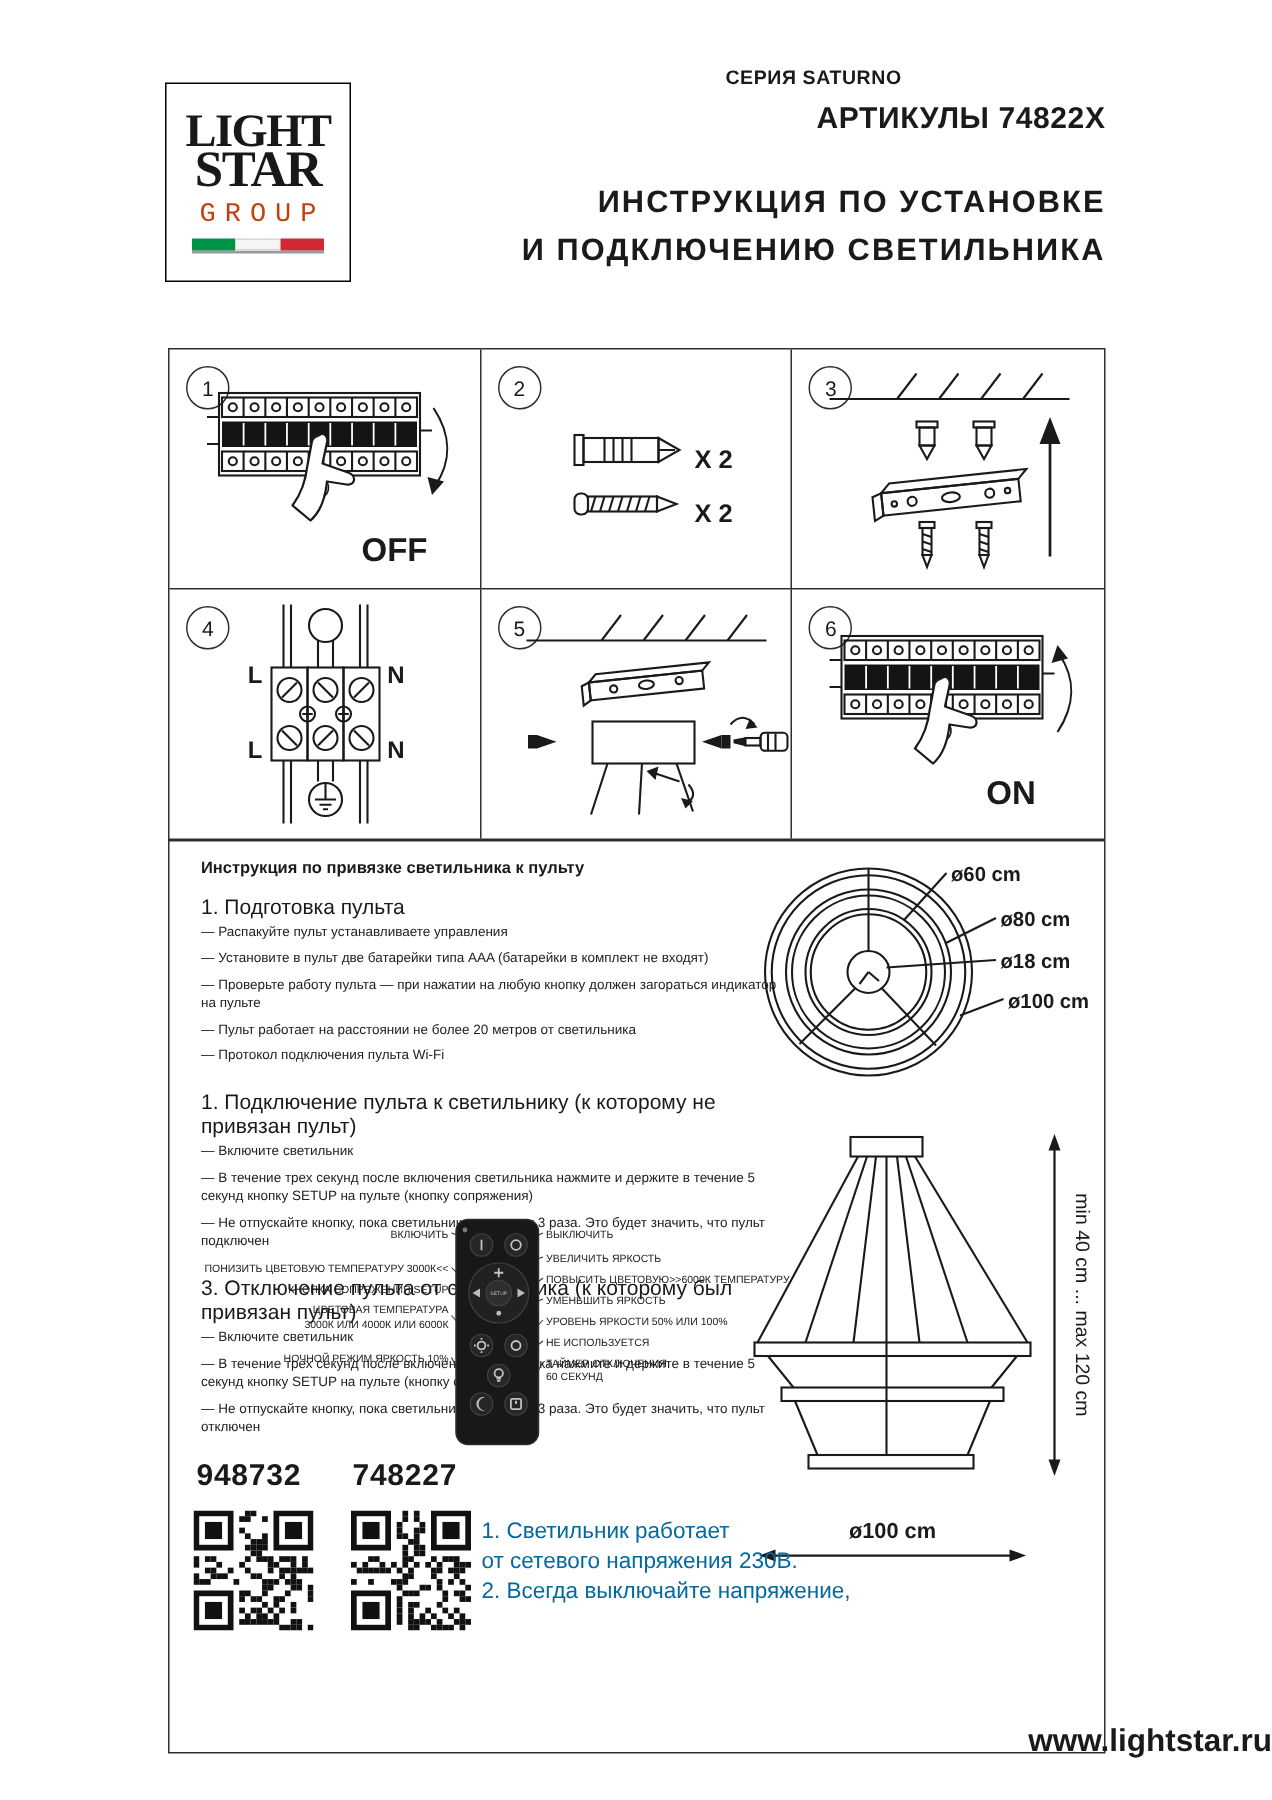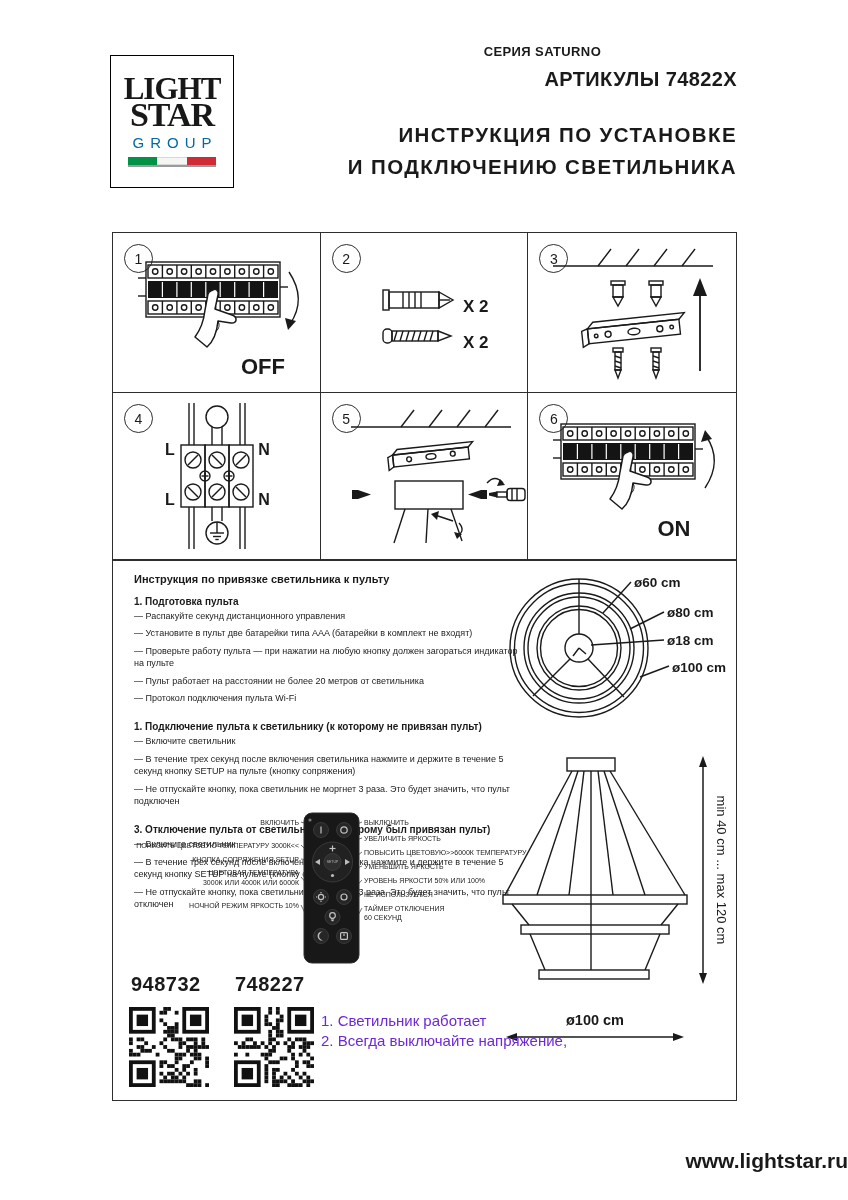--- a/index.html
+++ b/index.html
@@ -6,21 +6,21 @@
   .page{position:relative;width:848px;height:1200px;background:#ffffff;margin:0 auto;overflow:hidden;
         font-family:"Liberation Sans","DejaVu Sans",sans-serif;color:#1a1a1a;}
   .abs{position:absolute;}
 
   
   .logo{left:110px;top:55px;width:122px;height:131px;border:1px solid #000000;background:#fff;
         display:flex;flex-direction:column;align-items:center;justify-content:center;}
   .logo-word{font-family:"Liberation Serif","DejaVu Serif",serif;font-weight:700;line-height:.82;letter-spacing:-1px;color:#181818;}
   .logo-w1{font-size:31px;}
   .logo-w2{font-size:34px;}
-  .logo-group{font-size:15px;font-weight:400;letter-spacing:6px;padding-left:6px;margin-top:5px;color:#0369a1;}
+  .logo-group{font-size:18px;font-weight:400;letter-spacing:6px;padding-left:6px;margin-top:5px;color:#c2410c;font-family:Liberation Mono, monospace;}
   .flag-wrap{margin-top:6px;border-bottom:2px solid #9a9a9a;}
   .flag{width:88px;height:8px;display:flex;}
   .flag div{flex:1;}
   .head-right{right:111px;top:44px;text-align:right;}
   .head-series{font-size:13px;font-weight:700;letter-spacing:.4px;text-align:center;}
   .head-articles{font-size:20px;font-weight:700;letter-spacing:.4px;margin-top:9px;}
   .head-title{font-size:20.5px;font-weight:700;letter-spacing:1.4px;margin-top:4px;line-height:28px;}
   .head-title-wrap{margin-top:30px;}
 
   
@@ -32,27 +32,27 @@
   .badge{position:absolute;left:11px;top:11px;width:27px;height:27px;border:1.3px solid #2e2e2e;border-radius:50%;
          display:flex;align-items:center;justify-content:center;font-size:14px;}
   .cell svg{position:absolute;left:0;top:0;}
   .ink{stroke:#1a1a1a;fill:none;stroke-width:1.4;}
   .inkf{fill:#1a1a1a;stroke:none;}
   .lbl-big{font-size:22px;font-weight:600;fill:#1a1a1a;}
   .lbl-x2{font-size:17px;font-weight:700;fill:#1a1a1a;}
   .lbl-ln{font-size:16px;font-weight:700;fill:#1a1a1a;}
 
   
-  .bigbox{left:112px;top:560px;width:625px;height:541px;border:1.8px solid #2e2e2e;box-sizing:border-box;}
+  .bigbox{left:112px;top:560px;width:625px;height:609px;border:1.8px solid #2e2e2e;box-sizing:border-box;}
   .pairing{left:21px;top:6px;width:392px;}
   .pair-title{font-size:11px;font-weight:700;margin:6px 0 2px;}
-  .pair-head{font-size:10px;font-weight:700;margin:11px 0 3px;}
+  .pair-head{font-size:14px;font-weight:400;margin:11px 0 3px;}
   .pair-item{font-size:9px;line-height:1.38;margin:0 0 5px;color:#222;}
   .qr-label{font-size:20px;font-weight:700;letter-spacing:.5px;}
-  .notes{left:208px;top:450px;font-size:15px;line-height:20px;color:#6d28d9;}
+  .notes{left:208px;top:450px;font-size:15px;line-height:20px;color:#0369a1;}
   .remote-text{font-size:7px;fill:#222;}
   .dim-label{font-size:13px;fill:#1a1a1a;}
   .dim-label-b{font-size:14.5px;font-weight:700;fill:#1a1a1a;}
   .ring-label{font-size:13.5px;font-weight:700;fill:#1a1a1a;}
 
   .footer{left:0;top:1126px;width:848px;text-align:right;font-size:21px;font-weight:700;margin-top:23px;}
 </style>
 </head>
 <body>
 
@@ -358,21 +358,21 @@
         <text class="lbl-big" x="146" y="140" text-anchor="middle">ON</text>
       </svg>
     </div>
   </div>
 
   <div class="abs bigbox">
 
     <div class="abs pairing">
       <div class="pair-title">Инструкция по привязке светильника к пульту</div>
       <div class="pair-head">1. Подготовка пульта</div>
-      <p class="pair-item">— Распакуйте секунд дистанционного управления</p>
+      <p class="pair-item">— Распакуйте пульт устанавливаете управления</p>
       <p class="pair-item">— Установите в пульт две батарейки типа AAA (батарейки в комплект не входят)</p>
       <p class="pair-item">— Проверьте работу пульта — при нажатии на любую кнопку должен загораться индикатор на пульте</p>
       <p class="pair-item">— Пульт работает на расстоянии не более 20 метров от светильника</p>
       <p class="pair-item">— Протокол подключения пульта Wi-Fi</p>
       <div class="pair-head" style="margin-top:17px">1. Подключение пульта к светильнику (к которому не привязан пульт)</div>
       <p class="pair-item">— Включите светильник</p>
       <p class="pair-item">— В течение трех секунд после включения светильника нажмите и держите в течение 5 секунд кнопку SETUP на пульте (кнопку сопряжения)</p>
       <p class="pair-item">— Не отпускайте кнопку, пока светильник не моргнет 3 раза. Это будет значить, что пульт подключен</p>
       <div class="pair-head" style="margin-top:17px">3. Отключение пульта от светильника (к которому был привязан пульт)</div>
       <p class="pair-item">— Включите светильник</p>
@@ -750,19 +750,20 @@
         <rect x="53.33333333333333" y="0" width="26.666666666666664" height="26.666666666666664" fill="#111"></rect>
         <rect x="57.14285714285714" y="3.8095238095238093" width="19.047619047619047" height="19.047619047619047" fill="#fff"></rect>
         <rect x="60.95238095238095" y="7.619047619047619" width="11.428571428571427" height="11.428571428571427" fill="#111"></rect>
         <rect x="0" y="53.33333333333333" width="26.666666666666664" height="26.666666666666664" fill="#111"></rect>
         <rect x="3.8095238095238093" y="57.14285714285714" width="19.047619047619047" height="19.047619047619047" fill="#fff"></rect>
         <rect x="7.619047619047619" y="60.95238095238095" width="11.428571428571427" height="11.428571428571427" fill="#111"></rect>
       </svg>
 
     <div class="abs notes">
       <div>1. Светильник работает</div>
+      <div>от сетевого напряжения 230В.</div>
       <div>2. Всегда выключайте напряжение,</div>
     </div>
   </div>
 
   <div class="abs footer">www.lightstar.ru</div>
 
 </div>
 
 </body></html>

